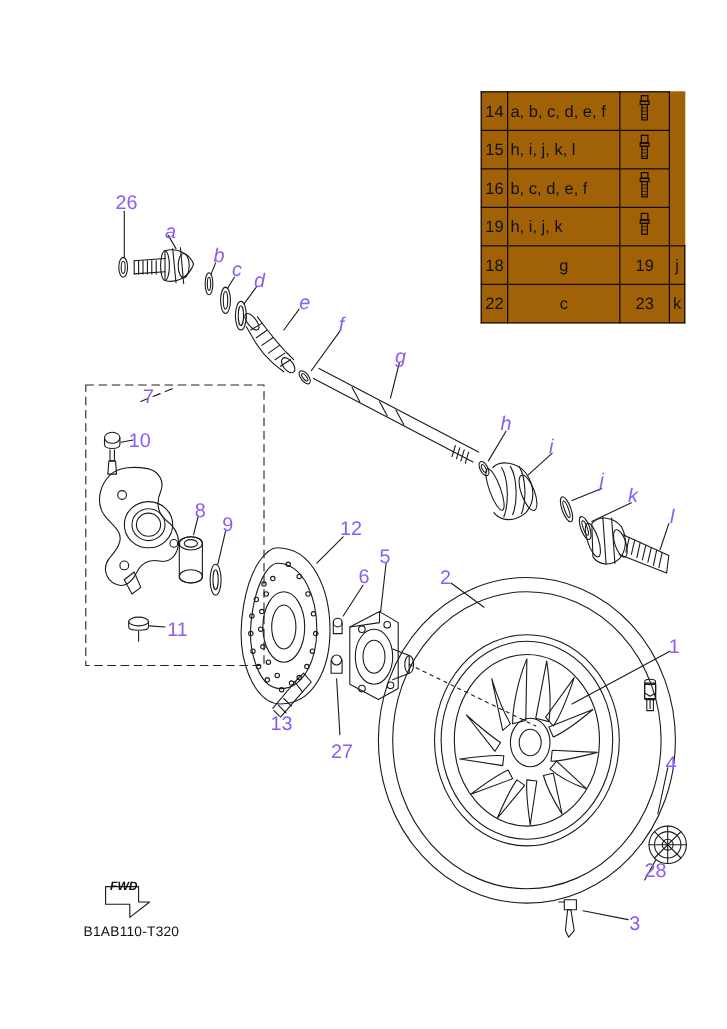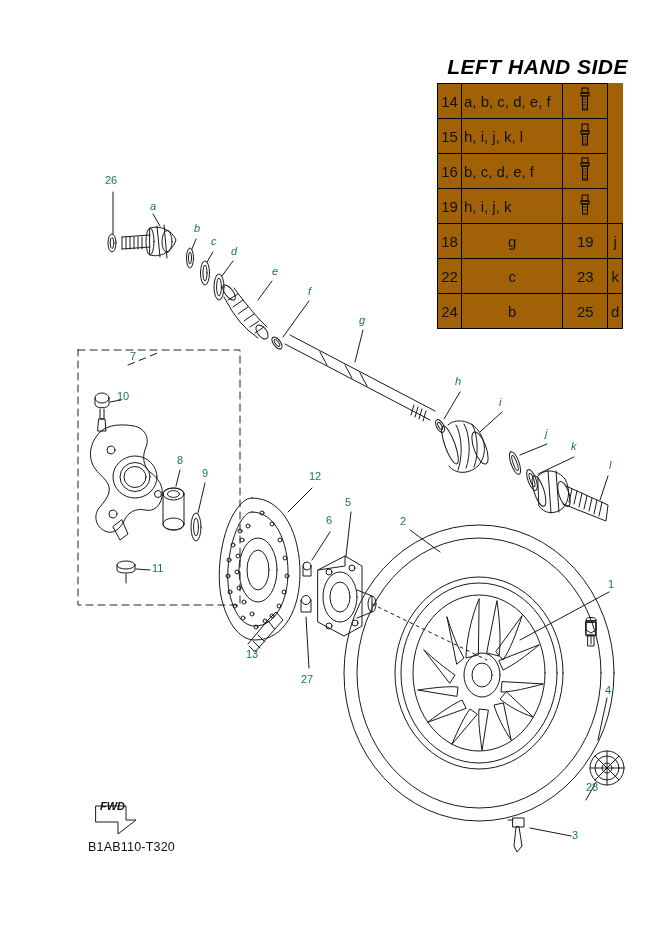--- a/index.html
+++ b/index.html
@@ -28,31 +28,30 @@
   }
   .num{width:19px; text-align:center; font-size:11px; padding:0; vertical-align:bottom; padding-bottom:2px;}
   .lbl{padding-left:4px; font-size:15px;}
   .lblc{text-align:center; font-size:17px;}
   .icn{width:40px; text-align:center; vertical-align:middle;}
 
   
   .glyph{display:inline-block;}
 
   
-  .cl{position:absolute; font-size:11px; color:#15803d; white-space:nowrap;}
+  .cl{position:absolute; font-size:18px; color:#8b5cf6; white-space:nowrap;}
   .cl.it{font-style:italic;}
-  .code{position:absolute; left:88px; top:840px; font-size:12.5px; letter-spacing:.2px;}
+  .code{position:absolute; left:76px; top:840px; font-size:12.5px; letter-spacing:.2px;}
   .fwd{position:absolute; left:100px; top:800px; font-size:11px; font-weight:bold; font-style:italic;}
 </style>
 </head>
 <body>
 
 <div class="page">
 
-  <div class="table-title">LEFT HAND SIDE</div>
 
   <table class="tbl">
     <tbody>
         <tr>
       <td class="num">14</td>
       <td class="lbl">a, b, c, d, e, f</td>
       <td class="icn">
         <svg class="glyph" width="16" height="26" viewBox="0 0 16 26">
           <rect x="5" y="1" width="6" height="5" fill="none" stroke="#000" stroke-width="1"></rect>
           <rect x="4" y="6" width="8" height="3" fill="none" stroke="#000" stroke-width="1"></rect>
@@ -111,26 +110,20 @@
       <td class="num">18</td>
       <td class="lblc">g</td>
       <td class="num">19</td>
       <td class="lblc">j</td>
     </tr>
     <tr>
       <td class="num">22</td>
       <td class="lblc">c</td>
       <td class="num">23</td>
       <td class="lblc">k</td>
-    </tr>
-    <tr>
-      <td class="num">24</td>
-      <td class="lblc">b</td>
-      <td class="num">25</td>
-      <td class="lblc">d</td>
     </tr>
   </tbody>
     </table>
 
   <svg class="diagram" viewBox="0 0 661 935">
     <g fill="none" stroke="#1a1a1a" stroke-width="1" stroke-linejoin="round" stroke-linecap="round">
 
       <g>
         <ellipse cx="112" cy="243" rx="4" ry="9"></ellipse>
         <ellipse cx="112" cy="243" rx="1.8" ry="5.5"></ellipse>

